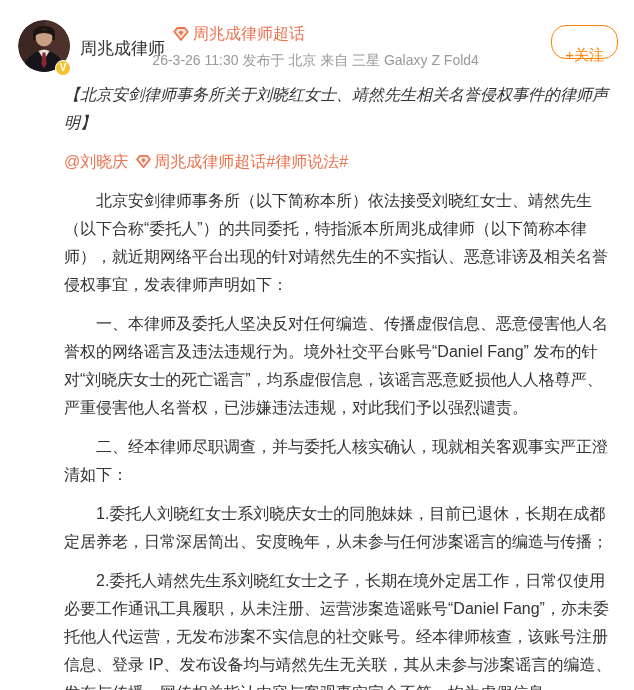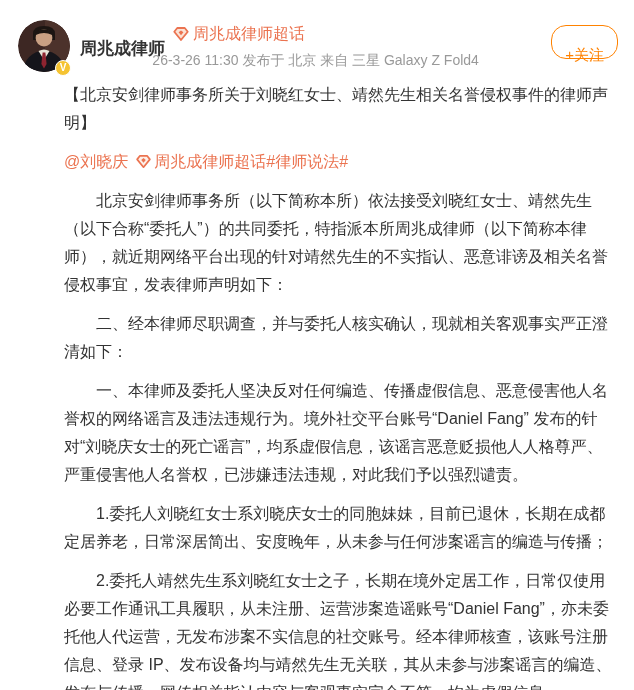--- a/index.html
+++ b/index.html
@@ -24,37 +24,37 @@
   .header{display:flex;align-items:flex-start;padding:20px 16px 0 18px;}
   .avatar-wrap{position:relative;width:52px;height:52px;flex:0 0 52px;cursor:pointer;}
   .avatar-wrap svg{display:block;border-radius:50%;}
   .v-badge{
     position:absolute;right:-1px;bottom:-4px;width:16px;height:16px;
     background:var(--verified-yellow);border:1px solid #fff;border-radius:50%;
     color:#fff;font-size:10px;font-weight:bold;line-height:14px;text-align:center;
   }
   .header-mid{flex:1;margin-left:10px;padding-top:3px;min-width:0;}
   .name-row{display:flex;align-items:center;height:22px;}
-  .username{font-size:17px;font-weight:bold;color:var(--text-primary);cursor:pointer;margin-top:28px;}
+  .username{font-size:17px;font-weight:normal;color:var(--text-primary);cursor:pointer;margin-top:28px;}
   .st-icon{display:inline-flex;margin:0 3px 0 7px;}
   .st-icon svg{display:block;}
   .st-link{font-size:16px;color:var(--link-orange);text-decoration:none;cursor:pointer;}
   .time-row{margin-top:7px;font-size:14px;color:var(--text-muted);white-space:nowrap;text-align:center;}
   .follow-btn{
     flex:0 0 auto;margin-top:5px;height:29px;min-width:66px;padding:16px 13px;
     background:var(--background);
     border:1.5px solid var(--button-orange);border-radius:15px;
     color:var(--button-orange);font-size:15px;line-height:26px;
     cursor:pointer;font-family:inherit;
   }
 
   
   .content{padding:9px 18px 0 64px;font-size:16px;line-height:28px;}
   .content p{margin:0 0 11px;}
-  .post-title{color:var(--text-primary);}
+  .post-title{color:var(--text-primary);font-style:italic;}
   .links-line{white-space:nowrap;}
   .links-line a{color:var(--link-orange);text-decoration:none;cursor:pointer;}
   .links-line .st-icon{vertical-align:-3px;margin:0 2px 0 7px;}
   .para{text-indent:2em;}
 </style>
 </head>
 <body>
 
 <div class="page">
 
@@ -105,19 +105,19 @@
     <p class="links-line">
       <a>@刘晓庆</a><span class="st-icon">
         <svg width="17" height="17" viewBox="0 0 24 24">
           <path d="M7 4 L17 4 L21 9 L12 20 L3 9 Z" fill="#fdf0e9" stroke="#eb7350" stroke-width="2.4" stroke-linejoin="round"></path>
           <path d="M12 7.2 L15.2 9.8 L12 13.6 L8.8 9.8 Z" fill="#eb7350"></path>
         </svg>
       </span><a>周兆成律师超话</a><a>#律师说法#</a>
     </p>
 
     <p class="para">北京安剑律师事务所（以下简称本所）依法接受刘晓红女士、靖然先生（以下合称“委托人”）的共同委托，特指派本所周兆成律师（以下简称本律师），就近期网络平台出现的针对靖然先生的不实指认、恶意诽谤及相关名誉侵权事宜，发表律师声明如下：</p>
+    <p class="para">一、本律师及委托人坚决反对任何编造、传播虚假信息、恶意侵害他人名誉权的网络谣言及违法违规行为。境外社交平台账号“Daniel Fang” 发布的针对“刘晓庆女士的死亡谣言”，均系虚假信息，该谣言恶意贬损他人人格尊严、严重侵害他人名誉权，已涉嫌违法违规，对此我们予以强烈谴责。</p>
     <p class="para">二、经本律师尽职调查，并与委托人核实确认，现就相关客观事实严正澄清如下：</p>
-    <p class="para">一、本律师及委托人坚决反对任何编造、传播虚假信息、恶意侵害他人名誉权的网络谣言及违法违规行为。境外社交平台账号“Daniel Fang” 发布的针对“刘晓庆女士的死亡谣言”，均系虚假信息，该谣言恶意贬损他人人格尊严、严重侵害他人名誉权，已涉嫌违法违规，对此我们予以强烈谴责。</p>
     <p class="para">1.委托人刘晓红女士系刘晓庆女士的同胞妹妹，目前已退休，长期在成都定居养老，日常深居简出、安度晚年，从未参与任何涉案谣言的编造与传播；</p>
     <p class="para">2.委托人靖然先生系刘晓红女士之子，长期在境外定居工作，日常仅使用必要工作通讯工具履职，从未注册、运营涉案造谣账号“Daniel Fang”，亦未委托他人代运营，无发布涉案不实信息的社交账号。经本律师核查，该账号注册信息、登录 IP、发布设备均与靖然先生无关联，其从未参与涉案谣言的编造、发布与传播。网传相关指认内容与客观事实完全不符，均为虚假信息；</p>
 
   </div>
 </div>
 
 </body></html>

